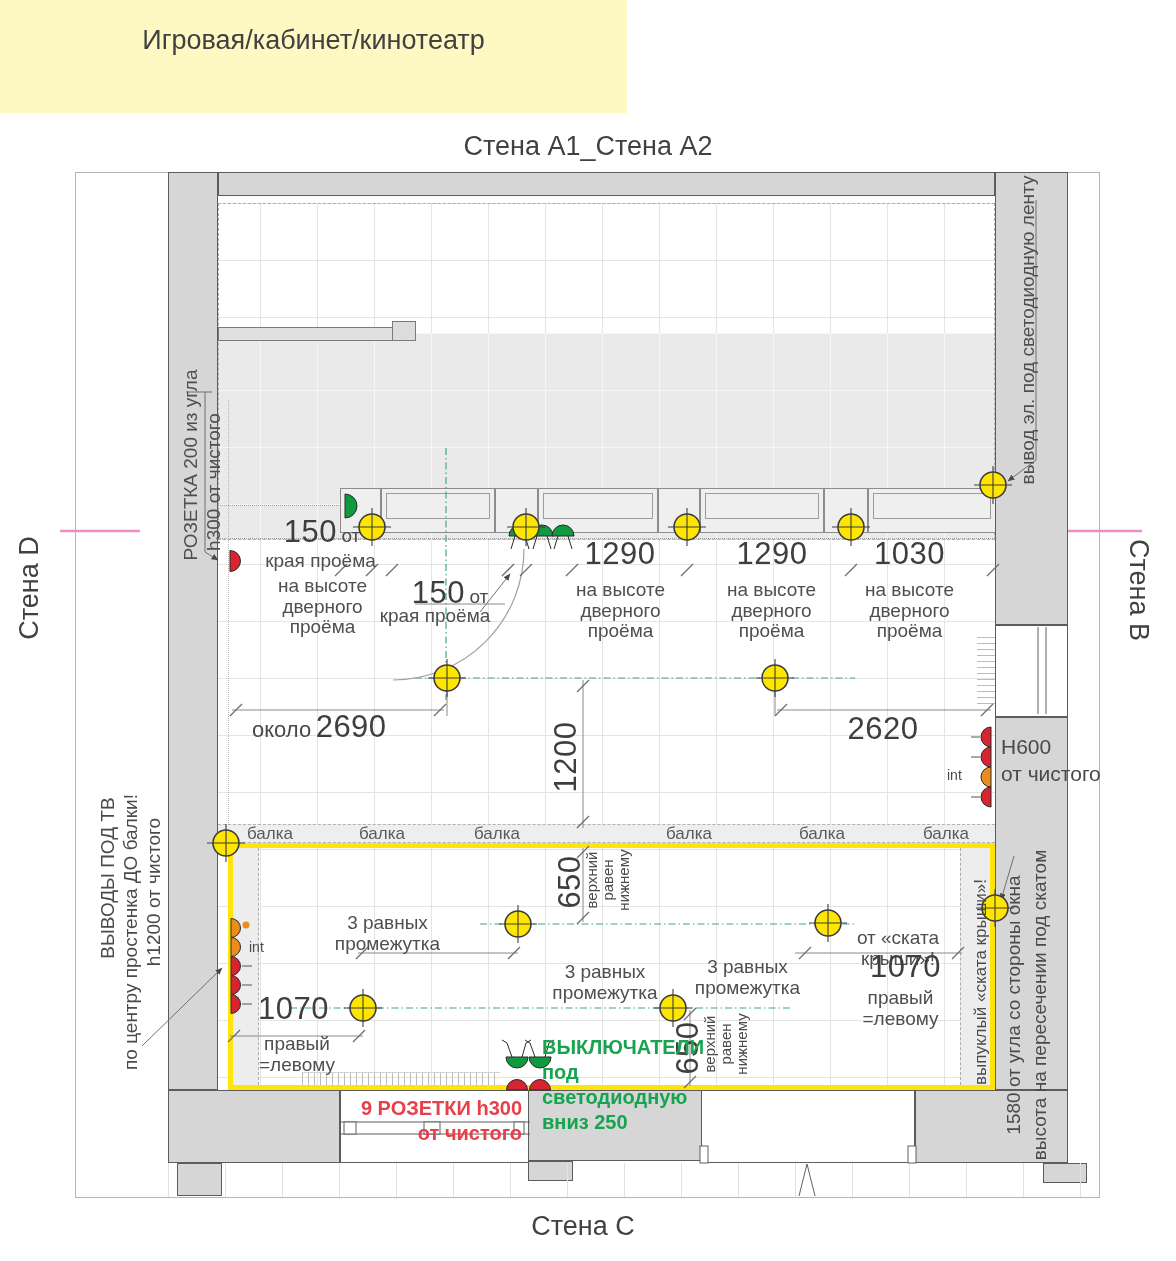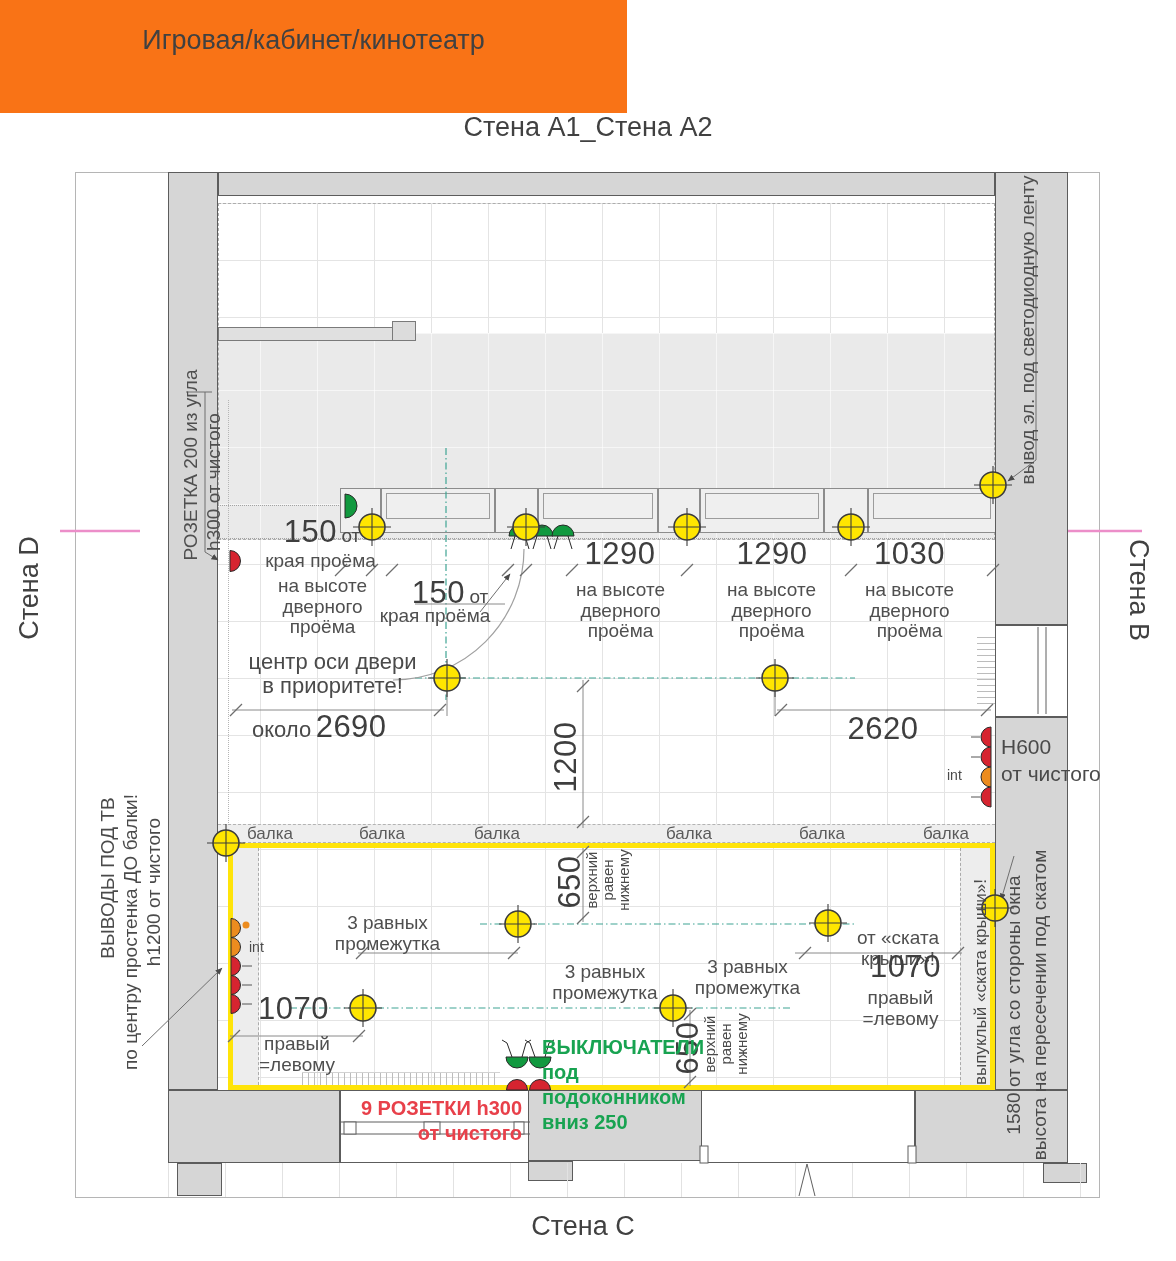--- a/index.html
+++ b/index.html
@@ -38,25 +38,25 @@
   .noteRed{font-size:20px;font-weight:600;color:#e8404a;line-height:1.25;text-align:right;}
   .noteGreen{font-size:20px;font-weight:600;color:#18a351;line-height:1.25;}
   .big{font-size:27px;color:#414141;}
   svg{position:absolute;left:0;top:0;pointer-events:none;}
 </style>
 </head>
 <body>
 
 <div id="stage">
 
-  <div class="abs" style="left:0;top:0;width:627px;height:113px;background:#f97316;text-align:center;padding-top:23px;box-sizing:border-box;">
+  <div class="abs" style="left:0;top:0;width:627px;height:113px;background:#fef9c3;text-align:center;padding-top:23px;box-sizing:border-box;">
     <div class="big" style="line-height:34px;">Игровая/кабинет/кинотеатр</div>
   </div>
 
-  <div class="t c big" style="left:408px;top:113px;width:360px;">Стена А1_Стена А2</div>
+  <div class="t c big" style="left:408px;top:132px;width:360px;">Стена А1_Стена А2</div>
   <div class="t big rot" style="left:30px;top:588px;">Стена D</div>
   <div class="t big rotcw" style="left:1138px;top:590px;">Стена B</div>
   <div class="t c big" style="left:498px;top:1212px;width:170px;">Стена C</div>
 
   <div class="abs" style="left:75px;top:172px;width:1025px;height:1026px;border:1px solid #b5b5b5;box-sizing:border-box;"></div>
 
   <div class="abs grid" style="left:218px;top:203px;width:777px;height:130px;background-position:42px 0;"></div>
 
   <div class="abs slope" style="left:218px;top:333px;width:777px;height:207px;background-position:42px 0;"></div>
 
@@ -258,24 +258,20 @@
       <div>дверного</div>
       <div>проёма</div>
   </div>
   <div class="t c n" style="left:852px;top:537px;width:115px;">1030</div>
   <div class="t c sub" style="left:852px;top:580px;width:115px;">
     <div>на высоте</div>
       <div>дверного</div>
       <div>проёма</div>
   </div>
 
-  <div class="t c" style="left:240px;top:650px;width:185px;font-size:22px;">
-    <div>центр оси двери</div>
-      <div>в приоритете!</div>
-  </div>
   <div class="t" style="left:252px;top:710px;">
     <span style="font-size:22px;">около</span> <span class="n">2690</span>
   </div>
   <div class="t n rot" style="left:566px;top:757px;">1200</div>
   <div class="t c n" style="left:838px;top:712px;width:90px;">2620</div>
 
   <div class="t" style="left:1001px;top:736px;font-size:21px;color:#4a4a4a;">
     <div>H600</div>
       <div style="margin-top:4px;">от чистого</div>
   </div>
@@ -318,17 +314,17 @@
   <div class="t c sub" style="left:828px;top:928px;width:140px;">от «ската крыши»!</div>
   <div class="t c n" style="left:858px;top:950px;width:95px;">1070</div>
   <div class="t c sub" style="left:838px;top:988px;width:125px;">правый =левому</div>
 
   <div class="t noteRed" style="left:350px;top:1096px;width:172px;">
     <div>9 РОЗЕТКИ h300</div>
       <div>от чистого</div>
   </div>
   <div class="t noteGreen" style="left:542px;top:1035px;width:165px;">
     <div>ВЫКЛЮЧАТЕЛИ</div>
-      <div>под подоконником</div>
+      <div>под светодиодную</div>
       <div>вниз 250</div>
   </div>
 
 </div>
 
 </body></html>

